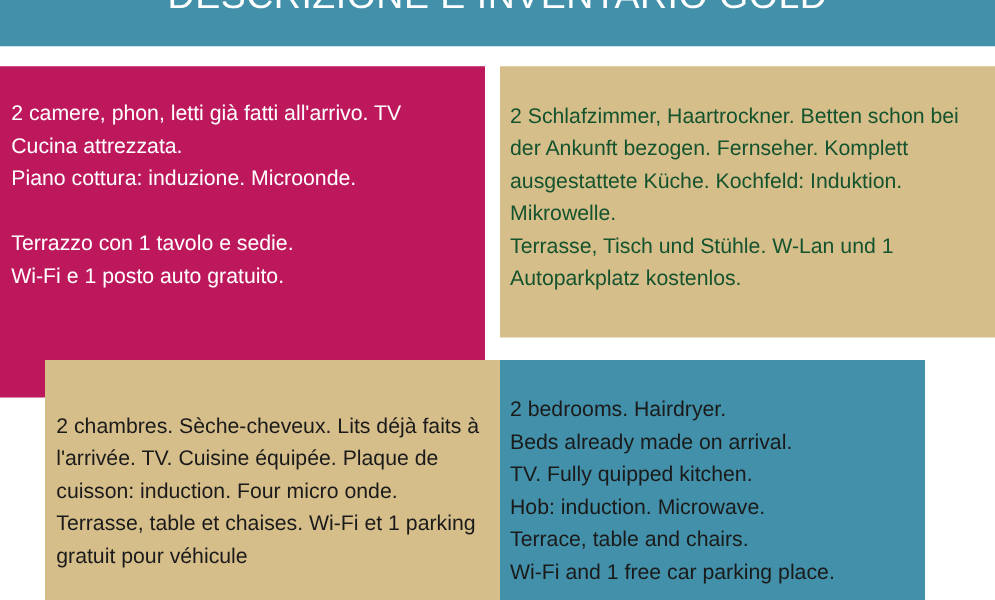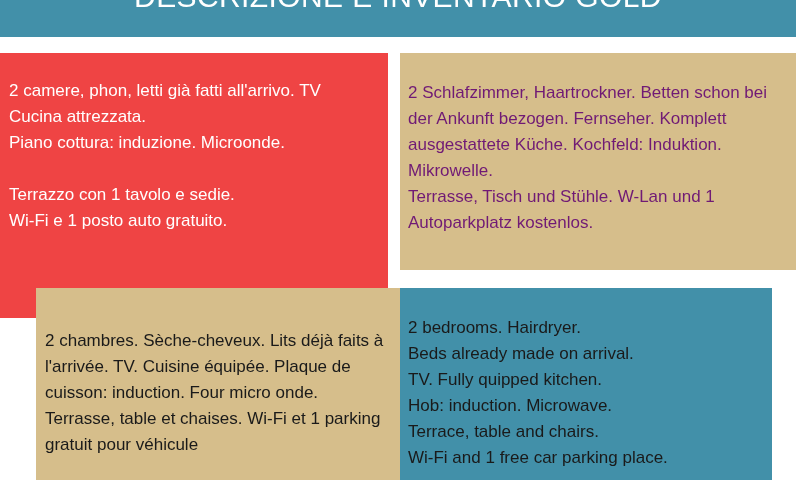--- a/index.html
+++ b/index.html
@@ -56,50 +56,50 @@
     font-size: 17px;
     line-height: 26px;
     white-space: pre-line;
   }
 
   .panel-it {
     left: 0;
     top: 53px;
     width: 388px;
     height: 265px;
-    background: #ef4444;
+    background: #be185d;
     padding: 25px 10px 10px 9px;
   }
   .panel-it .panel-text { color: #ffffff; }
 
   .panel-de {
     left: 400px;
     top: 53px;
     width: 396px;
     height: 217px;
     background: #d6be8b;
     padding: 27px 10px 10px 8px;
   }
-  .panel-de .panel-text { color: #701a75; }
+  .panel-de .panel-text { color: #14532d; }
 
   .panel-fr {
     left: 0;
     top: 288px;
     width: 388px;
     height: 192px;
     background: #d6be8b;
     padding: 40px 12px 10px 9px;
     margin-left: 36px;
   }
   .panel-fr .panel-text { color: #1a1a1a; }
 
   .panel-en {
     left: 400px;
     top: 288px;
-    width: 372px;
+    width: 340px;
     height: 192px;
     background: #4290a9;
     padding: 27px 10px 10px 8px;
   }
   .panel-en .panel-text { color: #1a1a1a; }
 </style>
 </head>
 <body>
 
 <div class="slide">

